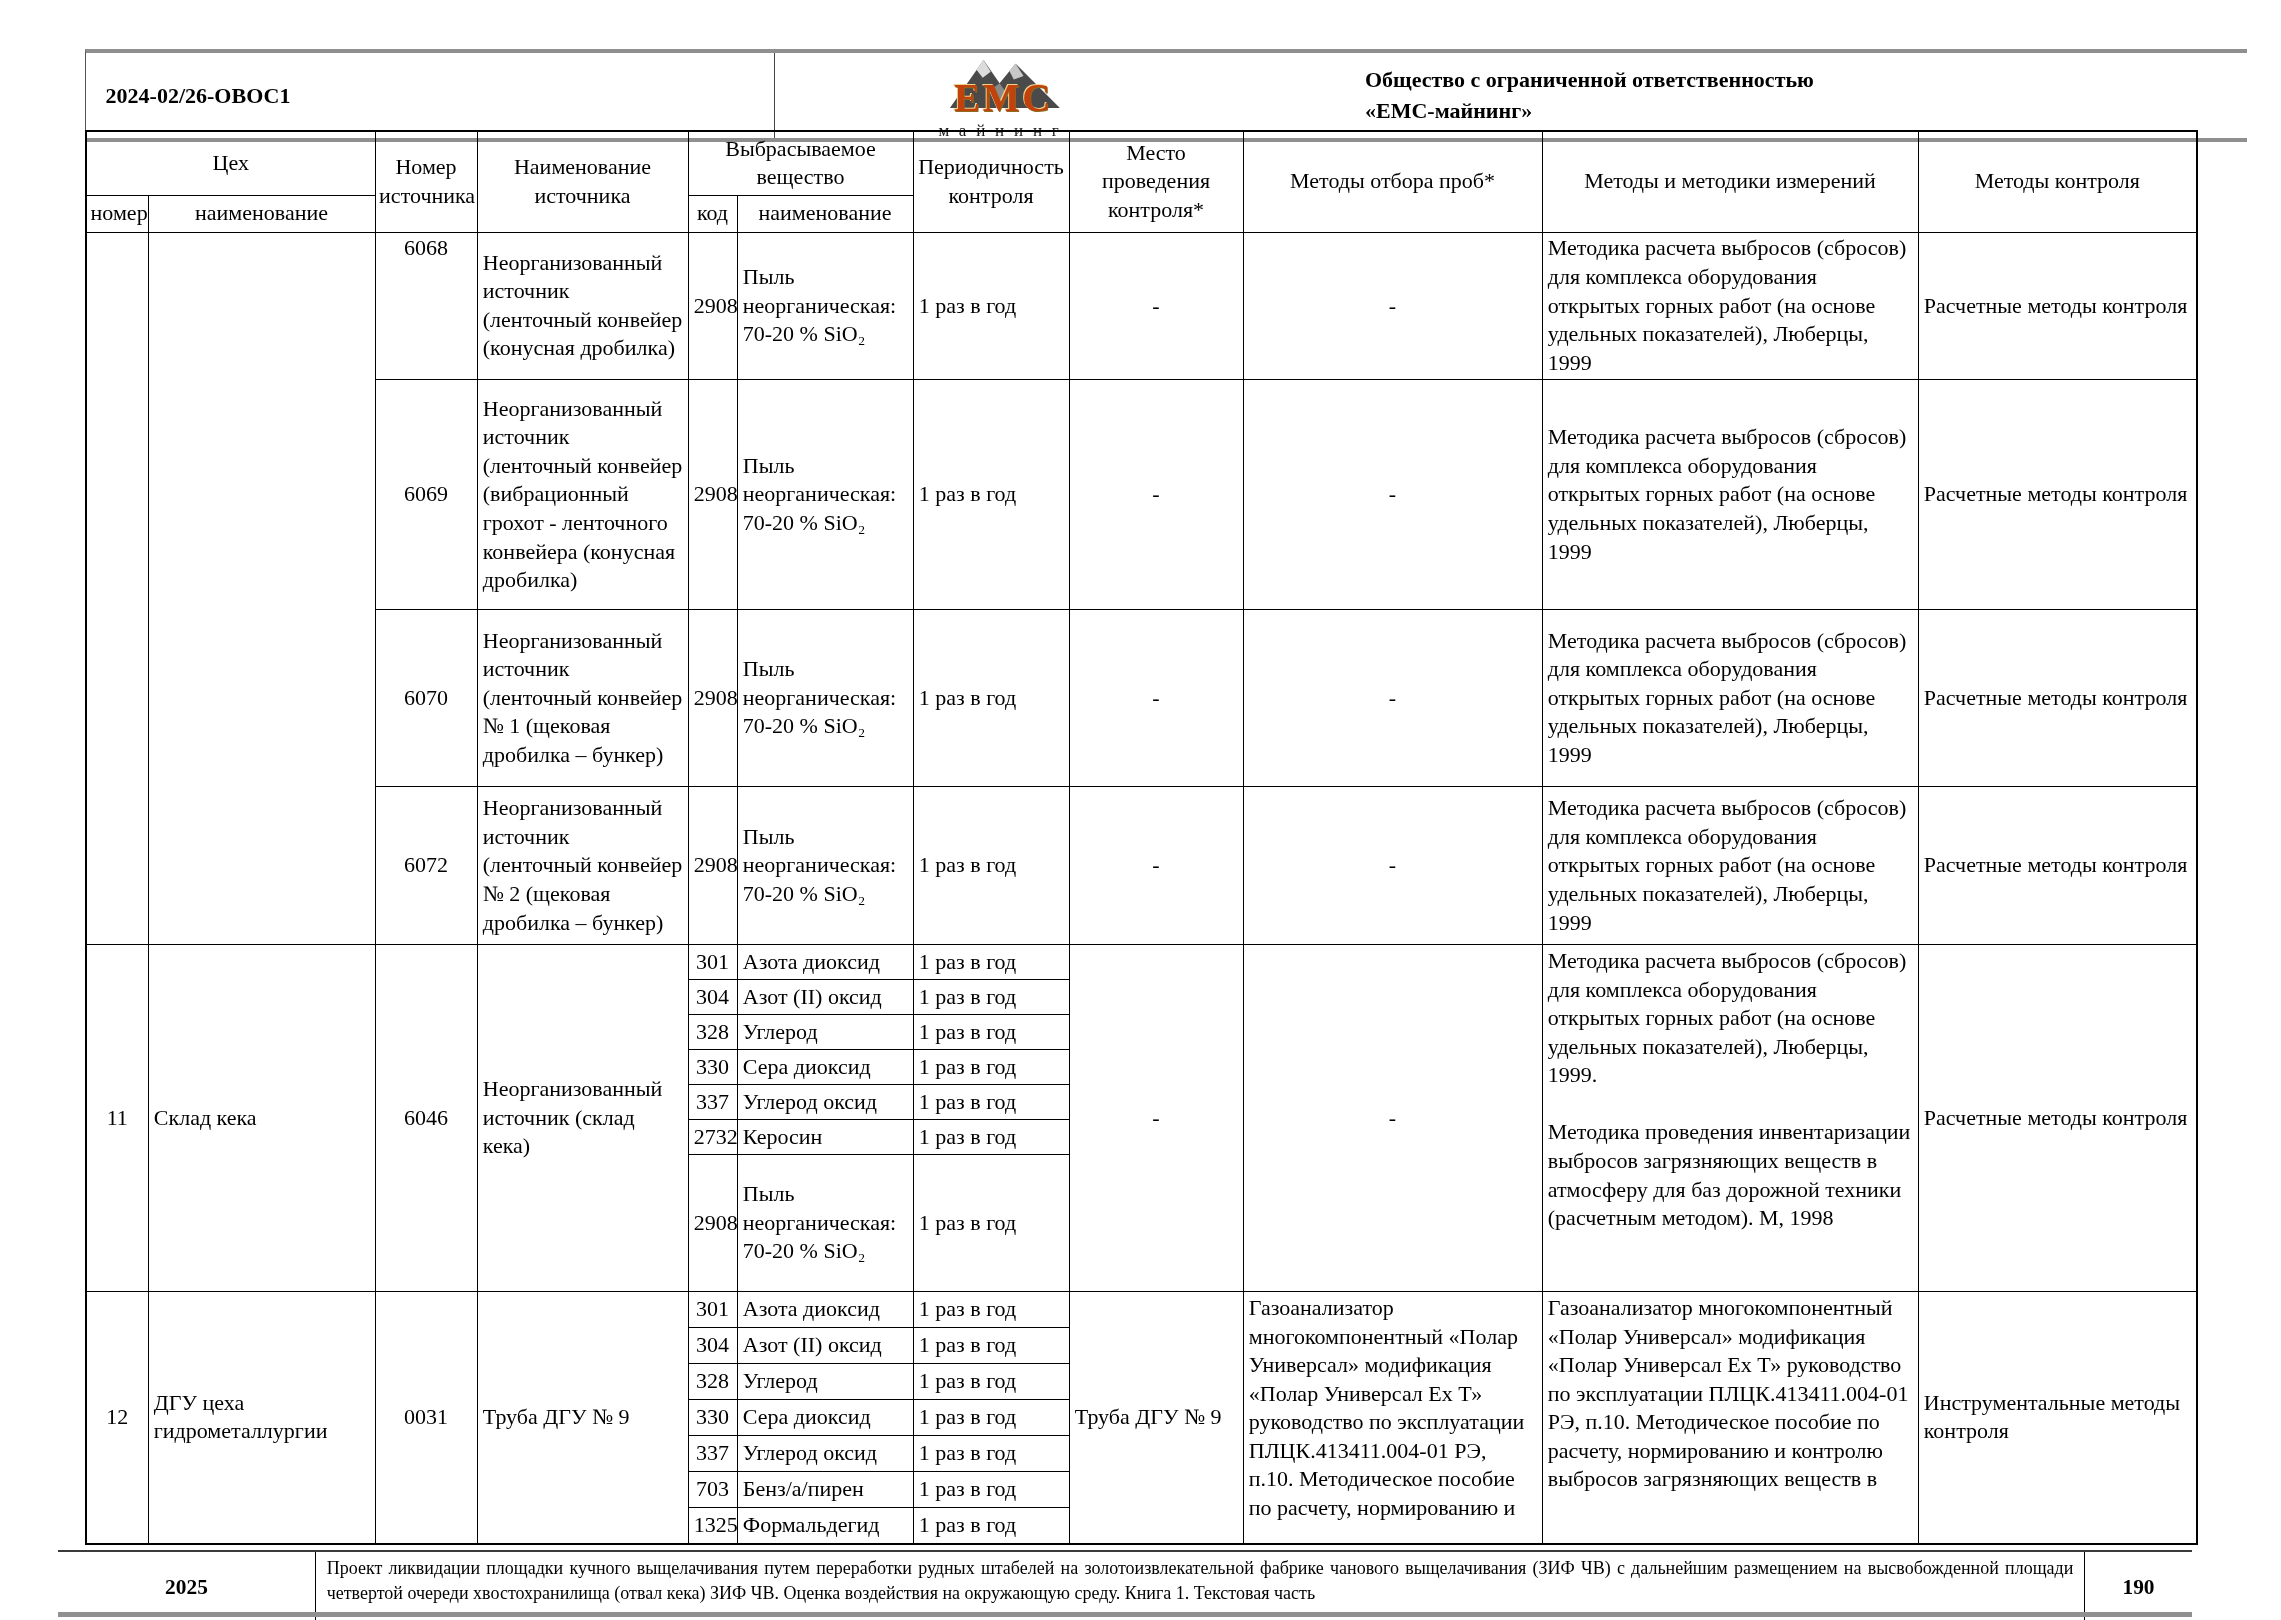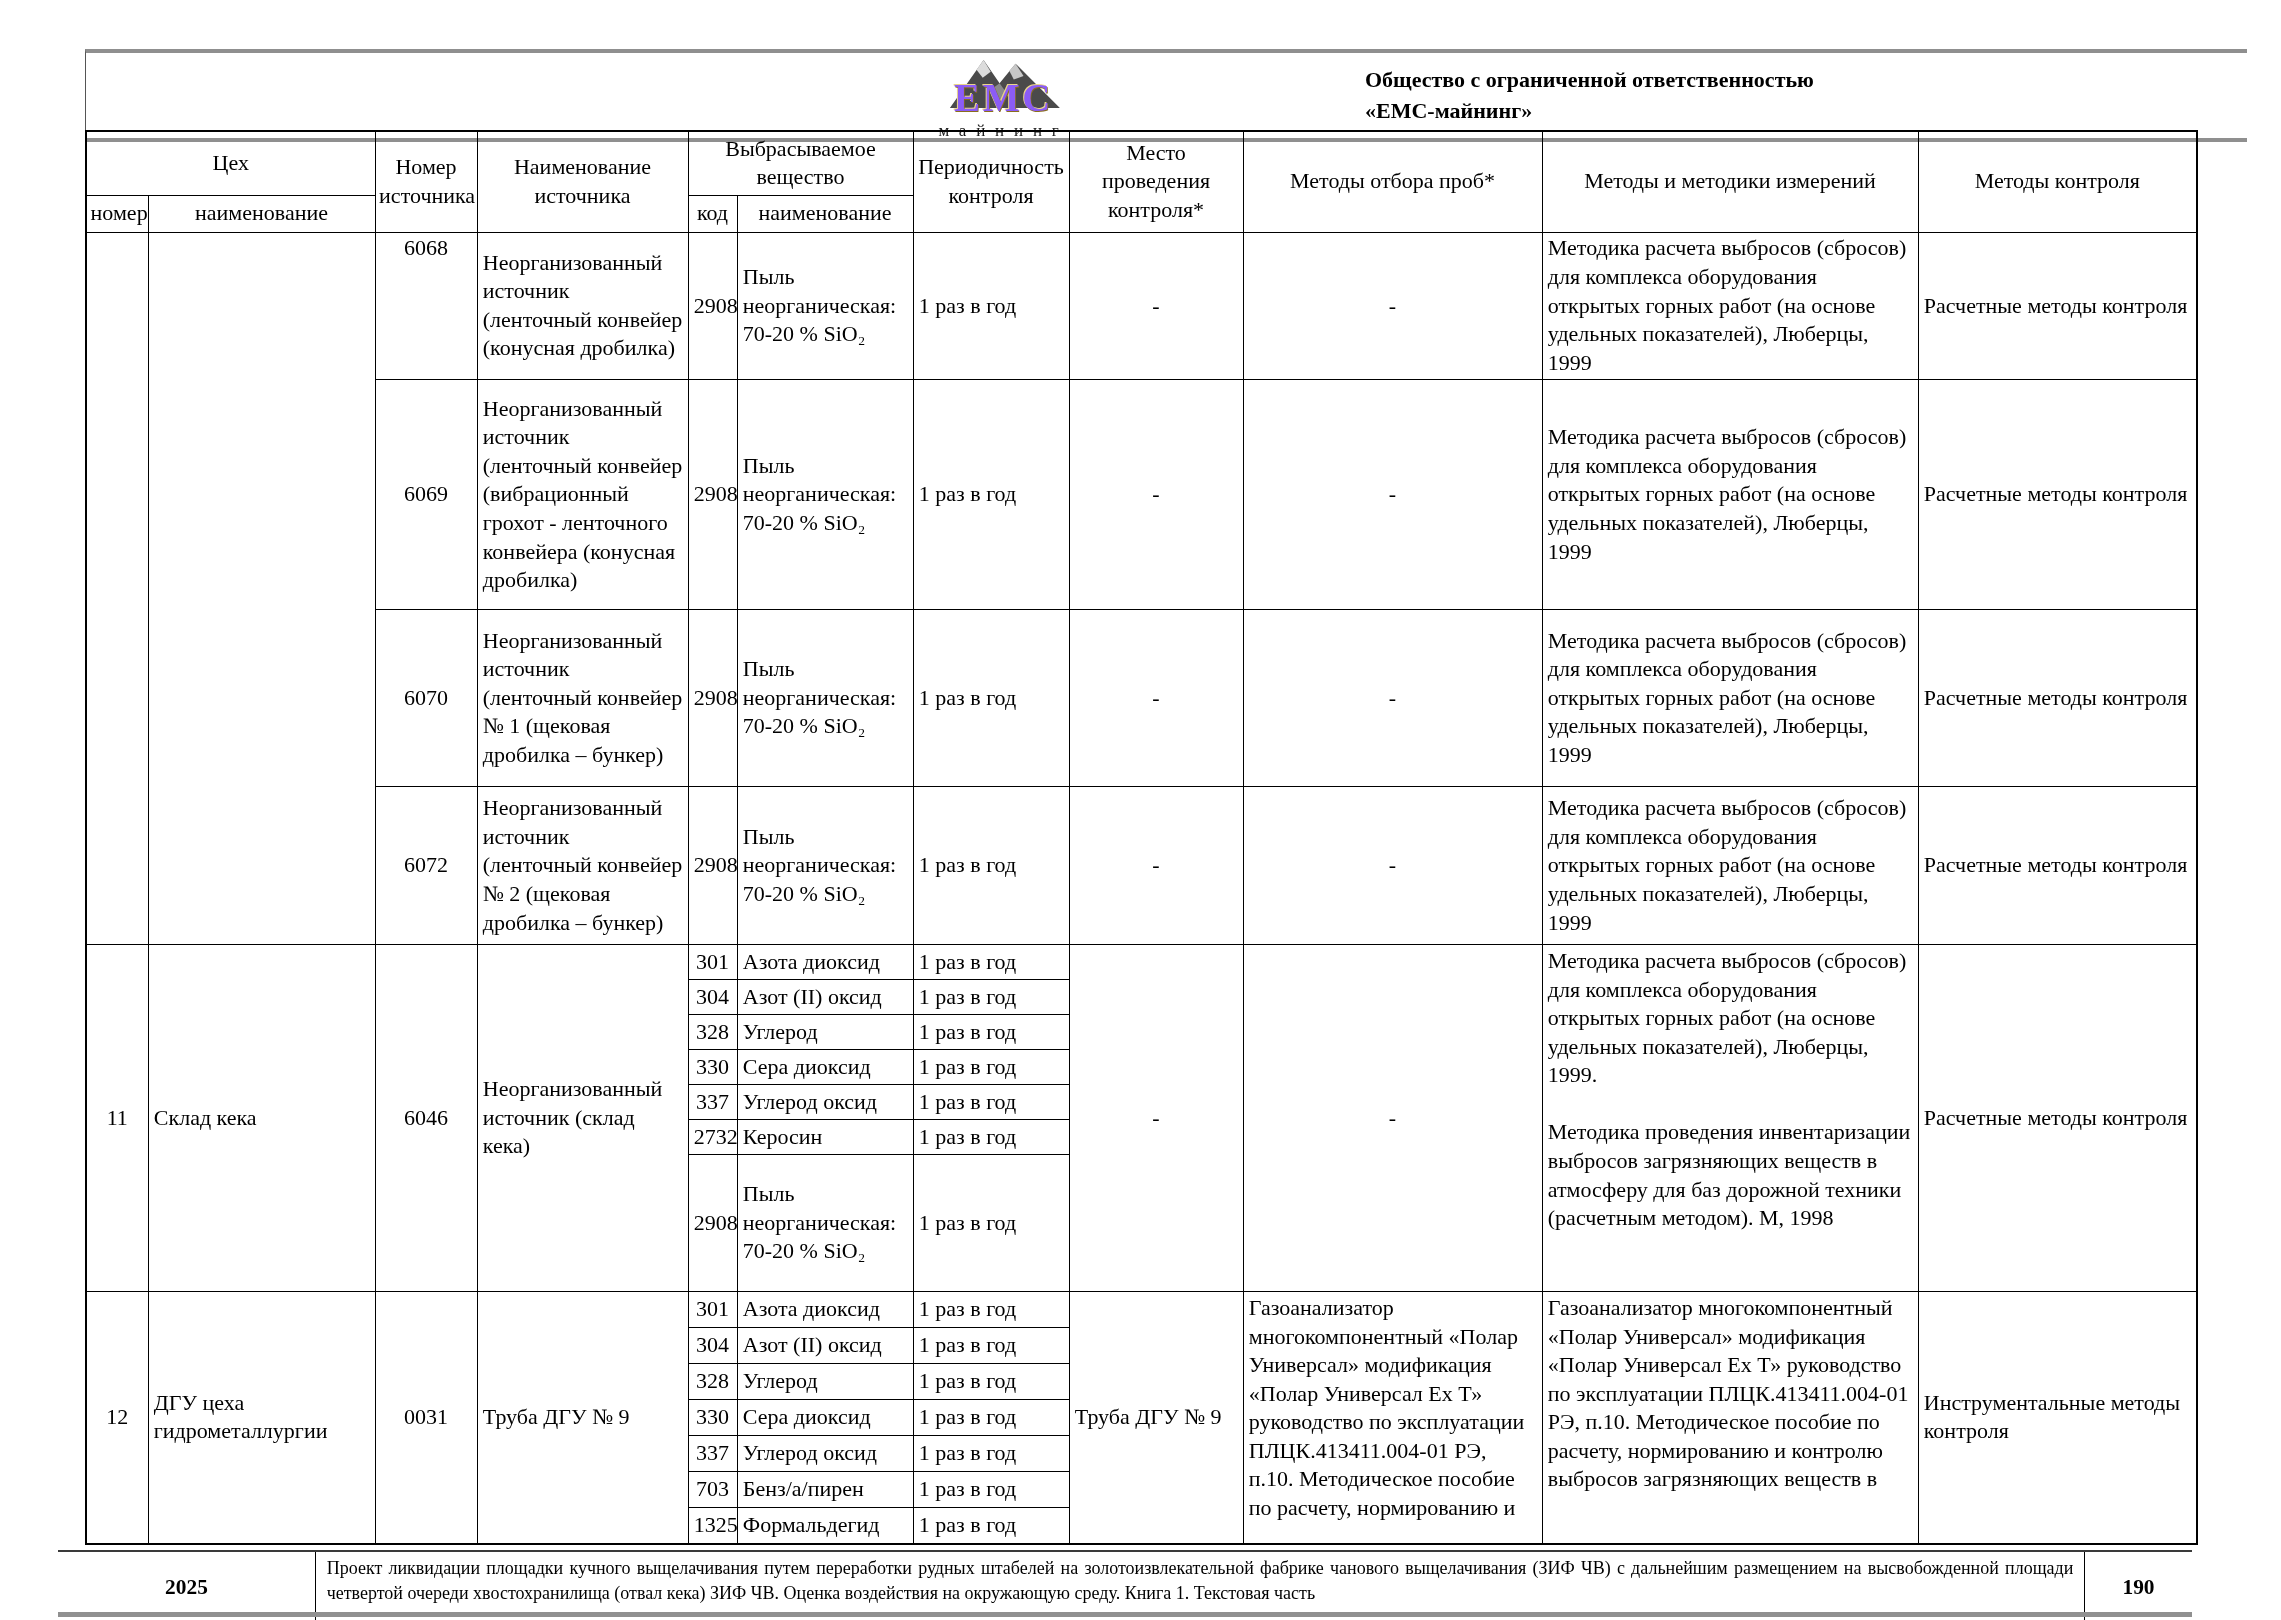--- a/index.html
+++ b/index.html
@@ -20,21 +20,21 @@
     border-right:1.8px solid #444; display:flex; align-items:center;
     padding-left:19.6px; font-weight:bold; font-size:22px;
   }
   .logo {
     position:absolute; left:784px; top:0; width:267px; height:85px;
     display:flex; flex-direction:column; align-items:center; justify-content:flex-start;
   }
   .logo svg { display:block; }
   .logo-text {
     margin-top:-30px; font-size:39px; font-weight:bold; letter-spacing:2.7px;
-    color:#8b5cf6; text-shadow:0.9px 0.9px 0 #8a6d1d, -0.9px -0.9px 0 #e9d48a;
+    color:#c2410c; text-shadow:0.9px 0.9px 0 #8a6d1d, -0.9px -0.9px 0 #e9d48a;
     line-height:1;
   }
   .logo-sub {
     font-size:17px; letter-spacing:9.8px; color:#1a1a1a; margin-top:5px; line-height:1;
   }
   .company {
     position:absolute; right:9px; top:0; bottom:0; width:873px;
     display:flex; flex-direction:column; justify-content:center;
     text-align:left; font-weight:bold; font-size:22px; line-height:1.4;
   }
@@ -79,20 +79,21 @@
   .bottom-rule {
     position:absolute; left:58px; top:1612px; width:2134px; height:5.3px; background:#909090;
   }
 </style>
 </head>
 <body>
 
 <div class="page">
 
   <div class="header-band">
+    <div class="header-doc">2024-02/26-ОВОС1</div>
     <div class="logo">
       <span>
         <svg width="134" height="55" viewBox="0 0 150 62">
           <polygon points="14,62 52,8 70,34 88,12 138,62" fill="#4a4a4a"></polygon>
           <polygon points="52,8 60,21 51,28 44,19" fill="#dcdcdc"></polygon>
           <polygon points="88,12 97,26 86,30 81,20" fill="#c8c8c8"></polygon>
           <polygon points="62,40 70,34 80,48 70,56" fill="#8a8a8a"></polygon>
         </svg>
       </span>
       <div class="logo-text">ЕМС</div>

